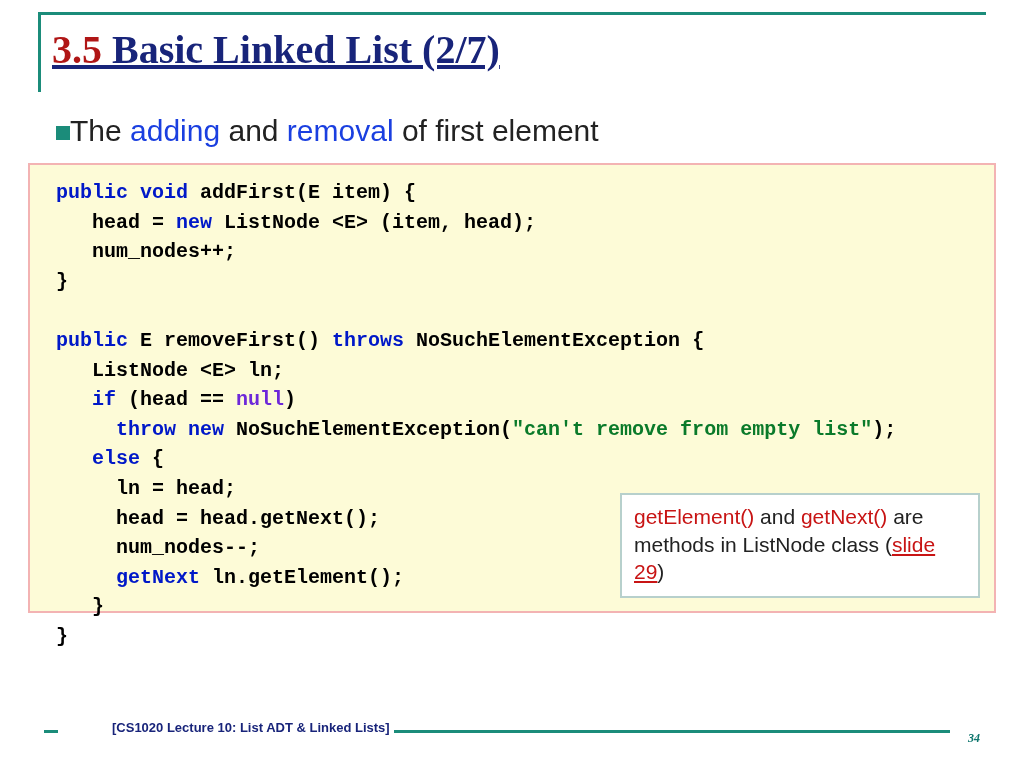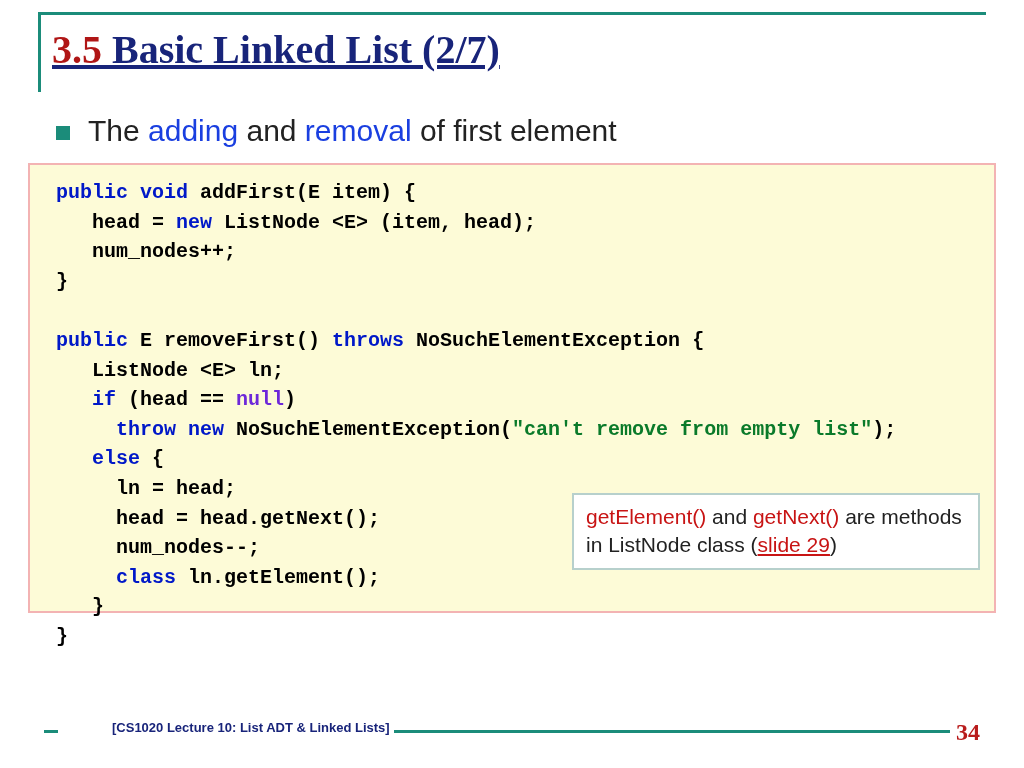--- a/index.html
+++ b/index.html
@@ -32,21 +32,20 @@
     line-height: 1.1;
     color: #18247a;
     text-decoration: underline;
   }
   .title .num { color: #b01616; }
   .bullet-row {
     position: absolute;
     left: 56px; top: 114px;
     display: flex;
     align-items: center;
-    gap: 18px;
   }
   .bullet-sq {
     width: 14px; height: 14px;
     background: #1b8c7a;
     flex: none;
     margin-top: 4px;
   }
   .bullet-text {
     font-size: 30px;
     color: #222;
@@ -76,21 +75,21 @@
     background: #f7f06a;
     border: 2px dashed #7a6e0b;
     padding: 3px 16px 4px 16px;
     font-size: 21px;
     color: #2a2a2a;
     z-index: 5;
   }
   .note-box {
     position: absolute;
     right: 44px; top: 493px;
-    width: 408px;
+    width: 360px;
     background: #fff;
     border: 2px solid #b7d0cc;
     padding: 8px 12px 10px 12px;
     font-size: 21px;
     line-height: 1.32;
     color: #222;
     z-index: 6;
   }
   .note-box .method { color: #c81414; }
   .note-box .slink {
@@ -119,23 +118,24 @@
   .footer-rule {
     position: absolute;
     left: 350px; right: 30px; top: 10px;
     height: 3px;
     background: #1b8c7a;
   }
   .page-num {
     position: absolute;
     right: 0; bottom: -4px;
     font-family: Georgia, "Times New Roman", serif;
-    font-size: 24px;
+    font-size: 12px;
     font-weight: bold;
-    color: #b91c1c;
+    font-style: italic;
+    color: #0f766e;
     background: #fff;
     padding: 0 0 0 6px;
   }
 </style>
 </head>
 <body>
 
 <div class="slide">
   <div class="rule-top"></div>
   <div class="rule-left"></div>
@@ -158,21 +158,21 @@
 <span>}</span>
 <span></span>
 <span class="kw">public</span><span> E removeFirst() </span><span class="kw">throws</span><span> NoSuchElementException {</span>
 <span>   ListNode &lt;E&gt; ln;</span>
 <span>   </span><span class="kw">if</span><span> (head == </span><span class="lit">null</span><span>)</span>
 <span>     </span><span class="kw">throw new</span><span> NoSuchElementException(</span><span class="str">"can't remove from empty list"</span><span>);</span>
 <span>   </span><span class="kw">else</span><span> {</span>
 <span>     ln = head;</span>
 <span>     head = head.getNext();</span>
 <span>     num_nodes--;</span>
-<span>     </span><span class="kw">class</span><span> ln.getElement();</span>
+<span>     </span><span class="kw">getNext</span><span> ln.getElement();</span>
 <span>   }</span>
 <span>}</span></div>
 
   <div class="note-box">
     <span class="method">getElement()</span><span> and </span><span class="method">getNext()</span><span> are methods in ListNode class (</span><a class="slink">slide 29</a><span>)</span>
   </div>
 
   <div class="footer">
     <div class="footer-dash-l"></div>
     <div class="footer-text">[CS1020 Lecture 10: List ADT &amp; Linked Lists]</div>

